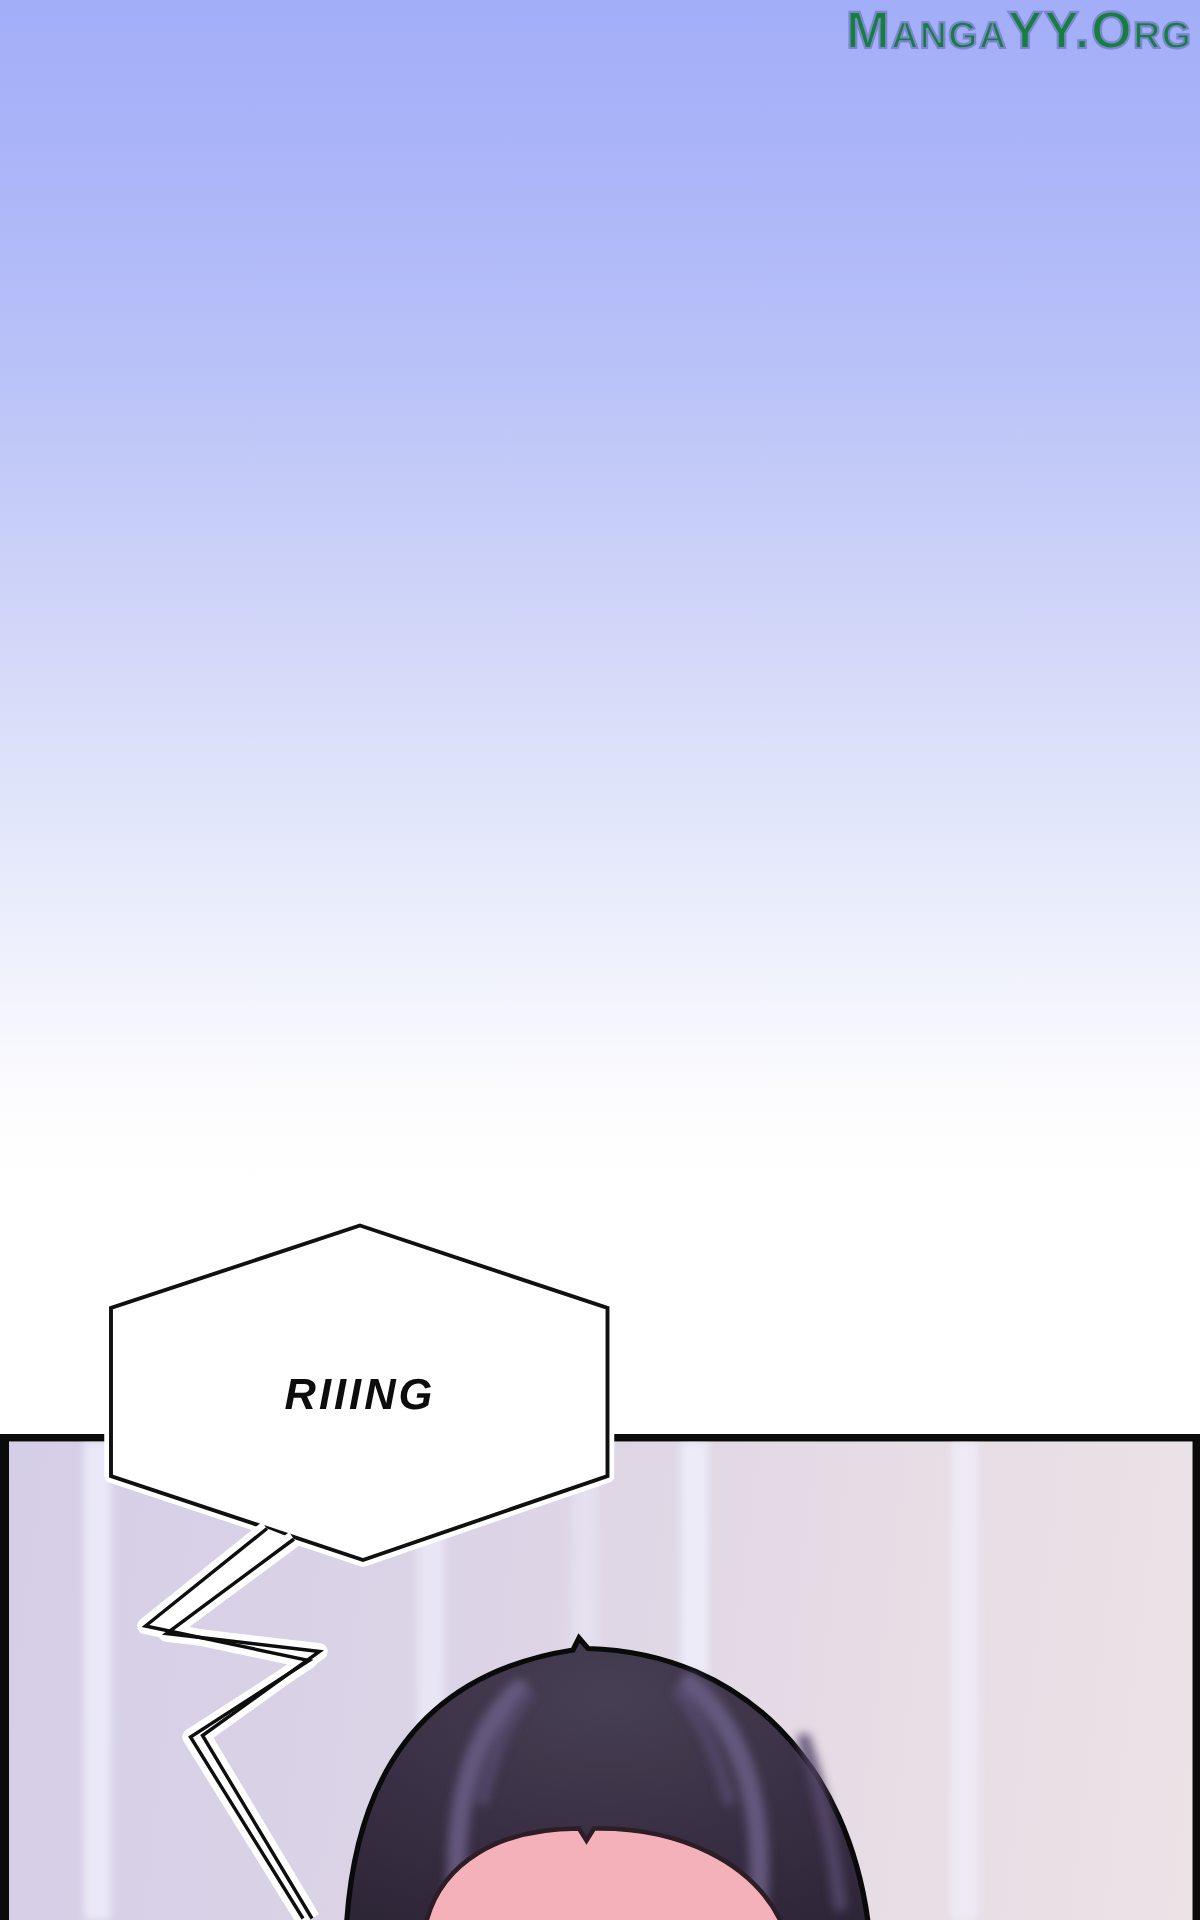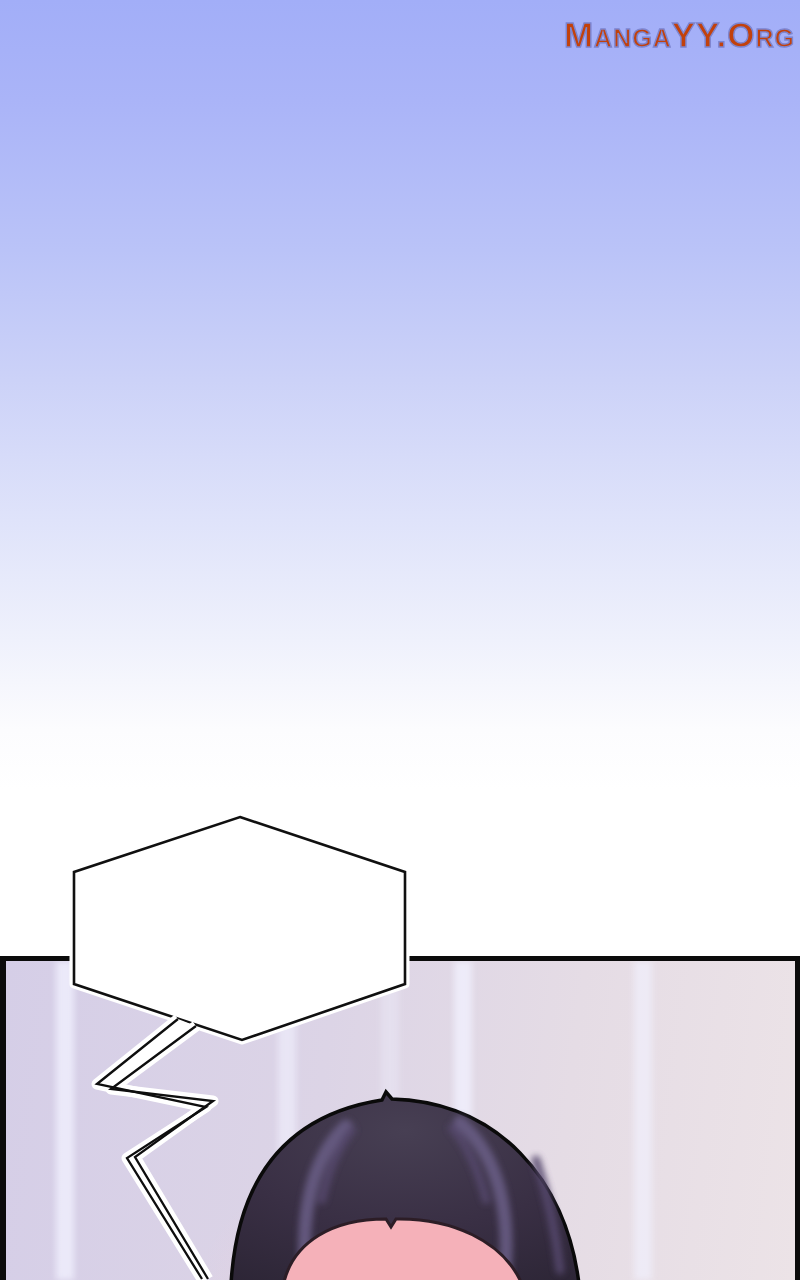--- a/index.html
+++ b/index.html
@@ -5,24 +5,24 @@
   html,body{margin:0;padding:0;background:#ffffff;}
   .page{position:relative;width:800px;height:1280px;overflow:hidden;background:#ffffff;
         font-family:"Liberation Sans",sans-serif;}
 
   
   .sky{position:absolute;left:0;top:0;width:800px;height:958px;
        background:linear-gradient(180deg,#a2aef8 0px,#aab4f8 100px,#bac3f8 250px,
                   #ccd2f8 380px,#dfe3fa 520px,#eff1fc 640px,#fcfcfe 730px,#ffffff 790px);}
 
   
-  .watermark{position:absolute;top:16px;right:5px;
+  .watermark{position:absolute;top:2px;right:5px;
              font-weight:700;font-size:35px;line-height:1.1;letter-spacing:1px;
              font-variant:small-caps;
-             color:#c2410c;
+             color:#15803d;
              -webkit-text-stroke:1.4px #7d85d0;
              text-shadow:0 0 1px #7d85d0;margin-left:20px;}
 
   
   .panel{position:absolute;left:0;top:956px;width:800px;height:324px;box-sizing:border-box;
          border-top:5px solid #0b0b0b;border-left:6px solid #0b0b0b;border-right:5px solid #0b0b0b;
          background-image:
            radial-gradient(260px 190px at 47% 104%, rgba(247,206,214,0.45), rgba(247,206,214,0) 70%),
            linear-gradient(97deg,#d5cee7 0%,#dcd4e6 40%,#e5dce5 70%,#ece3e7 100%);
          overflow:hidden;}
@@ -86,16 +86,17 @@
 
     <g>
       <path d="M178,1019 L97,1084 L206,1107 L127,1158 L202,1279" fill="none" stroke="#ffffff" stroke-width="11" stroke-linecap="butt" stroke-linejoin="round"></path>
       <path d="M196,1026 L111,1089 L213,1101 L135,1157 L208,1279" fill="none" stroke="#ffffff" stroke-width="11" stroke-linecap="butt" stroke-linejoin="round"></path>
       <polygon points="178,1019 97,1084 111,1089 196,1026" fill="#ffffff"></polygon>
       <path d="M178,1019 L97,1084 L206,1107 L127,1158 L202,1279" fill="none" stroke="#0e0e0e" stroke-width="2.3" stroke-linejoin="miter"></path>
       <path d="M196,1026 L111,1089 L213,1101 L135,1157 L208,1279" fill="none" stroke="#0e0e0e" stroke-width="2.3" stroke-linejoin="miter"></path>
     </g>
   </svg>
 
+  <div class="sfx">RIIING</div>
 
   <div class="watermark">MangaYY.Org</div>
 
 </div>
 
 </body></html>

